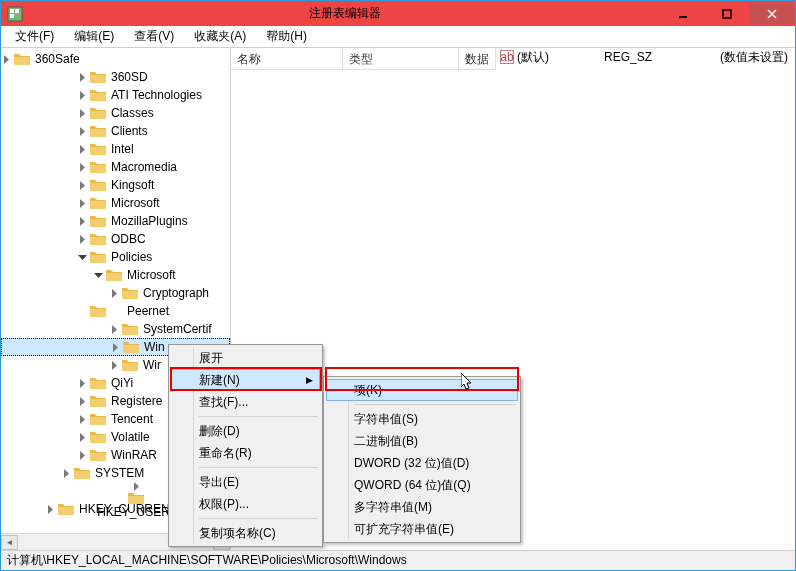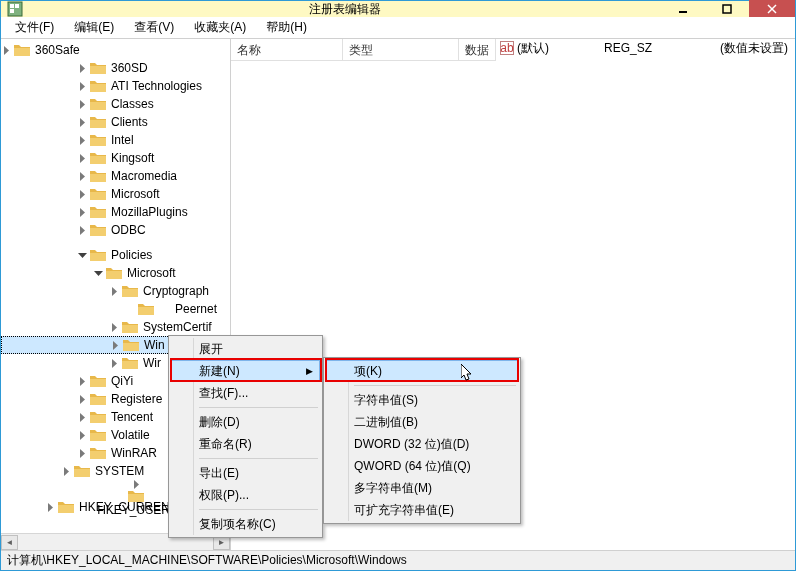--- a/index.html
+++ b/index.html
@@ -1,18 +1,18 @@
 <!DOCTYPE html>
 <html><head>
 <meta charset="utf-8">
 <style>
 * { box-sizing: border-box; margin: 0; padding: 0; font-family: "Microsoft YaHei", Tahoma, sans-serif; font-size: 12px; }
 html, body { width: 796px; height: 571px; overflow: hidden; }
 .window { width: 796px; height: 571px; border: 1px solid #2e9ad6; display: flex; flex-direction: column; background: #fff; }
-.titlebar { height: 16px; background: #fef9c3; display: flex; align-items: center; color: #000; }
+.titlebar { height: 25px; background: #ef4444; display: flex; align-items: center; color: #000; }
 .titlebar .app-icon { width: 16px; height: 16px; margin: 0 6px; }
 .titlebar .title { flex: 1; text-align: center; color: #000; font-size: 12px; }
 .titlebar .win-controls { display: flex; }
 .titlebar .win-btn { width: 44px; height: 20px; display: flex; align-items: center; justify-content: center; color: #000; }
 .titlebar .win-btn.close { background: #c75050; color: #fff; width: 46px; height: 20px; }
 .menubar { height: 22px; background: #fff; border-bottom: 1px solid #d0d0d0; display: flex; align-items: center; padding-left: 6px; gap: 4px; }
 .menubar .menu-item { padding: 2px 8px; cursor: default; }
 .body { flex: 1; display: flex; min-height: 0; position: relative; }
 .tree-pane { width: 230px; border-right: 1px solid #d0d0d0; overflow: hidden; background: #fff; position: relative; }
 .tree { padding: 2px 0 2px 0; }
@@ -187,42 +187,42 @@
           </div>
           <div class="tree-row" style="padding-left: 76px;">
             <span class="exp">
               <svg viewBox="0 0 9 9">
                 <use href="#arrow-right"></use>
               </svg>
             </span>
             <span class="folder-icon"><svg viewBox="0 0 16 14" class="folder-svg">
                 <use href="#folder-closed"></use>
               </svg></span>
+            <span class="tree-label">Macromedia</span>
+          </div>
+          <div class="tree-row" style="padding-left: 76px;">
+            <span class="exp">
+              <svg viewBox="0 0 9 9">
+                <use href="#arrow-right"></use>
+              </svg>
+            </span>
+            <span class="folder-icon"><svg viewBox="0 0 16 14" class="folder-svg">
+                <use href="#folder-closed"></use>
+              </svg></span>
             <span class="tree-label">Kingsoft</span>
           </div>
           <div class="tree-row" style="padding-left: 76px;">
             <span class="exp">
               <svg viewBox="0 0 9 9">
                 <use href="#arrow-right"></use>
               </svg>
             </span>
             <span class="folder-icon"><svg viewBox="0 0 16 14" class="folder-svg">
                 <use href="#folder-closed"></use>
               </svg></span>
-            <span class="tree-label">Macromedia</span>
-          </div>
-          <div class="tree-row" style="padding-left: 76px;">
-            <span class="exp">
-              <svg viewBox="0 0 9 9">
-                <use href="#arrow-right"></use>
-              </svg>
-            </span>
-            <span class="folder-icon"><svg viewBox="0 0 16 14" class="folder-svg">
-                <use href="#folder-closed"></use>
-              </svg></span>
             <span class="tree-label">Microsoft</span>
           </div>
           <div class="tree-row" style="padding-left: 76px;">
             <span class="exp">
               <svg viewBox="0 0 9 9">
                 <use href="#arrow-right"></use>
               </svg>
             </span>
             <span class="folder-icon"><svg viewBox="0 0 16 14" class="folder-svg">
                 <use href="#folder-closed"></use>
@@ -233,21 +233,21 @@
             <span class="exp">
               <svg viewBox="0 0 9 9">
                 <use href="#arrow-right"></use>
               </svg>
             </span>
             <span class="folder-icon"><svg viewBox="0 0 16 14" class="folder-svg">
                 <use href="#folder-closed"></use>
               </svg></span>
             <span class="tree-label">ODBC</span>
           </div>
-          <div class="tree-row" style="padding-left: 76px; margin-top: 7px;">
+          <div class="tree-row" style="padding-left: 76px;">
             <span class="exp">
               <svg viewBox="0 0 9 9">
                 <use href="#arrow-down"></use>
               </svg>
             </span>
             <span class="folder-icon"><svg viewBox="0 0 16 14" class="folder-svg">
                 <use href="#folder-closed"></use>
               </svg></span>
             <span class="tree-label">Policies</span>
           </div>
@@ -266,21 +266,21 @@
             <span class="exp">
               <svg viewBox="0 0 9 9">
                 <use href="#arrow-right"></use>
               </svg>
             </span>
             <span class="folder-icon"><svg viewBox="0 0 16 14" class="folder-svg">
                 <use href="#folder-closed"></use>
               </svg></span>
             <span class="tree-label">Cryptograph</span>
           </div>
-          <div class="tree-row" style="padding-left: 108px; gap: 16px;">
+          <div class="tree-row" style="padding-left: 60px; gap: 16px;">
             <span class="exp"></span>
             <span class="folder-icon"><svg viewBox="0 0 16 14" class="folder-svg">
                 <use href="#folder-closed"></use>
               </svg></span>
             <span class="tree-label">Peernet</span>
           </div>
           <div class="tree-row" style="padding-left: 108px;">
             <span class="exp">
               <svg viewBox="0 0 9 9">
                 <use href="#arrow-right"></use>
@@ -435,21 +435,21 @@
         <div class="sep"></div>
         <div class="ctx-item">删除(D)</div>
         <div class="ctx-item">重命名(R)</div>
         <div class="sep"></div>
         <div class="ctx-item">导出(E)</div>
         <div class="ctx-item">权限(P)...</div>
         <div class="sep"></div>
         <div class="ctx-item">复制项名称(C)</div>
       </div>
 
-    <div class="ctx" id="ctx2" style="left:322px; top:318px; width:198px;">
+    <div class="ctx" id="ctx2" style="left:322px; top:328px; width:198px;">
       <div class="gutter"></div>
     <div class="ctx-item hover">项(K)</div>
         <div class="sep"></div>
         <div class="ctx-item">字符串值(S)</div>
         <div class="ctx-item">二进制值(B)</div>
         <div class="ctx-item">DWORD (32 位)值(D)</div>
         <div class="ctx-item">QWORD (64 位)值(Q)</div>
         <div class="ctx-item">多字符串值(M)</div>
         <div class="ctx-item">可扩充字符串值(E)</div>
       </div>

